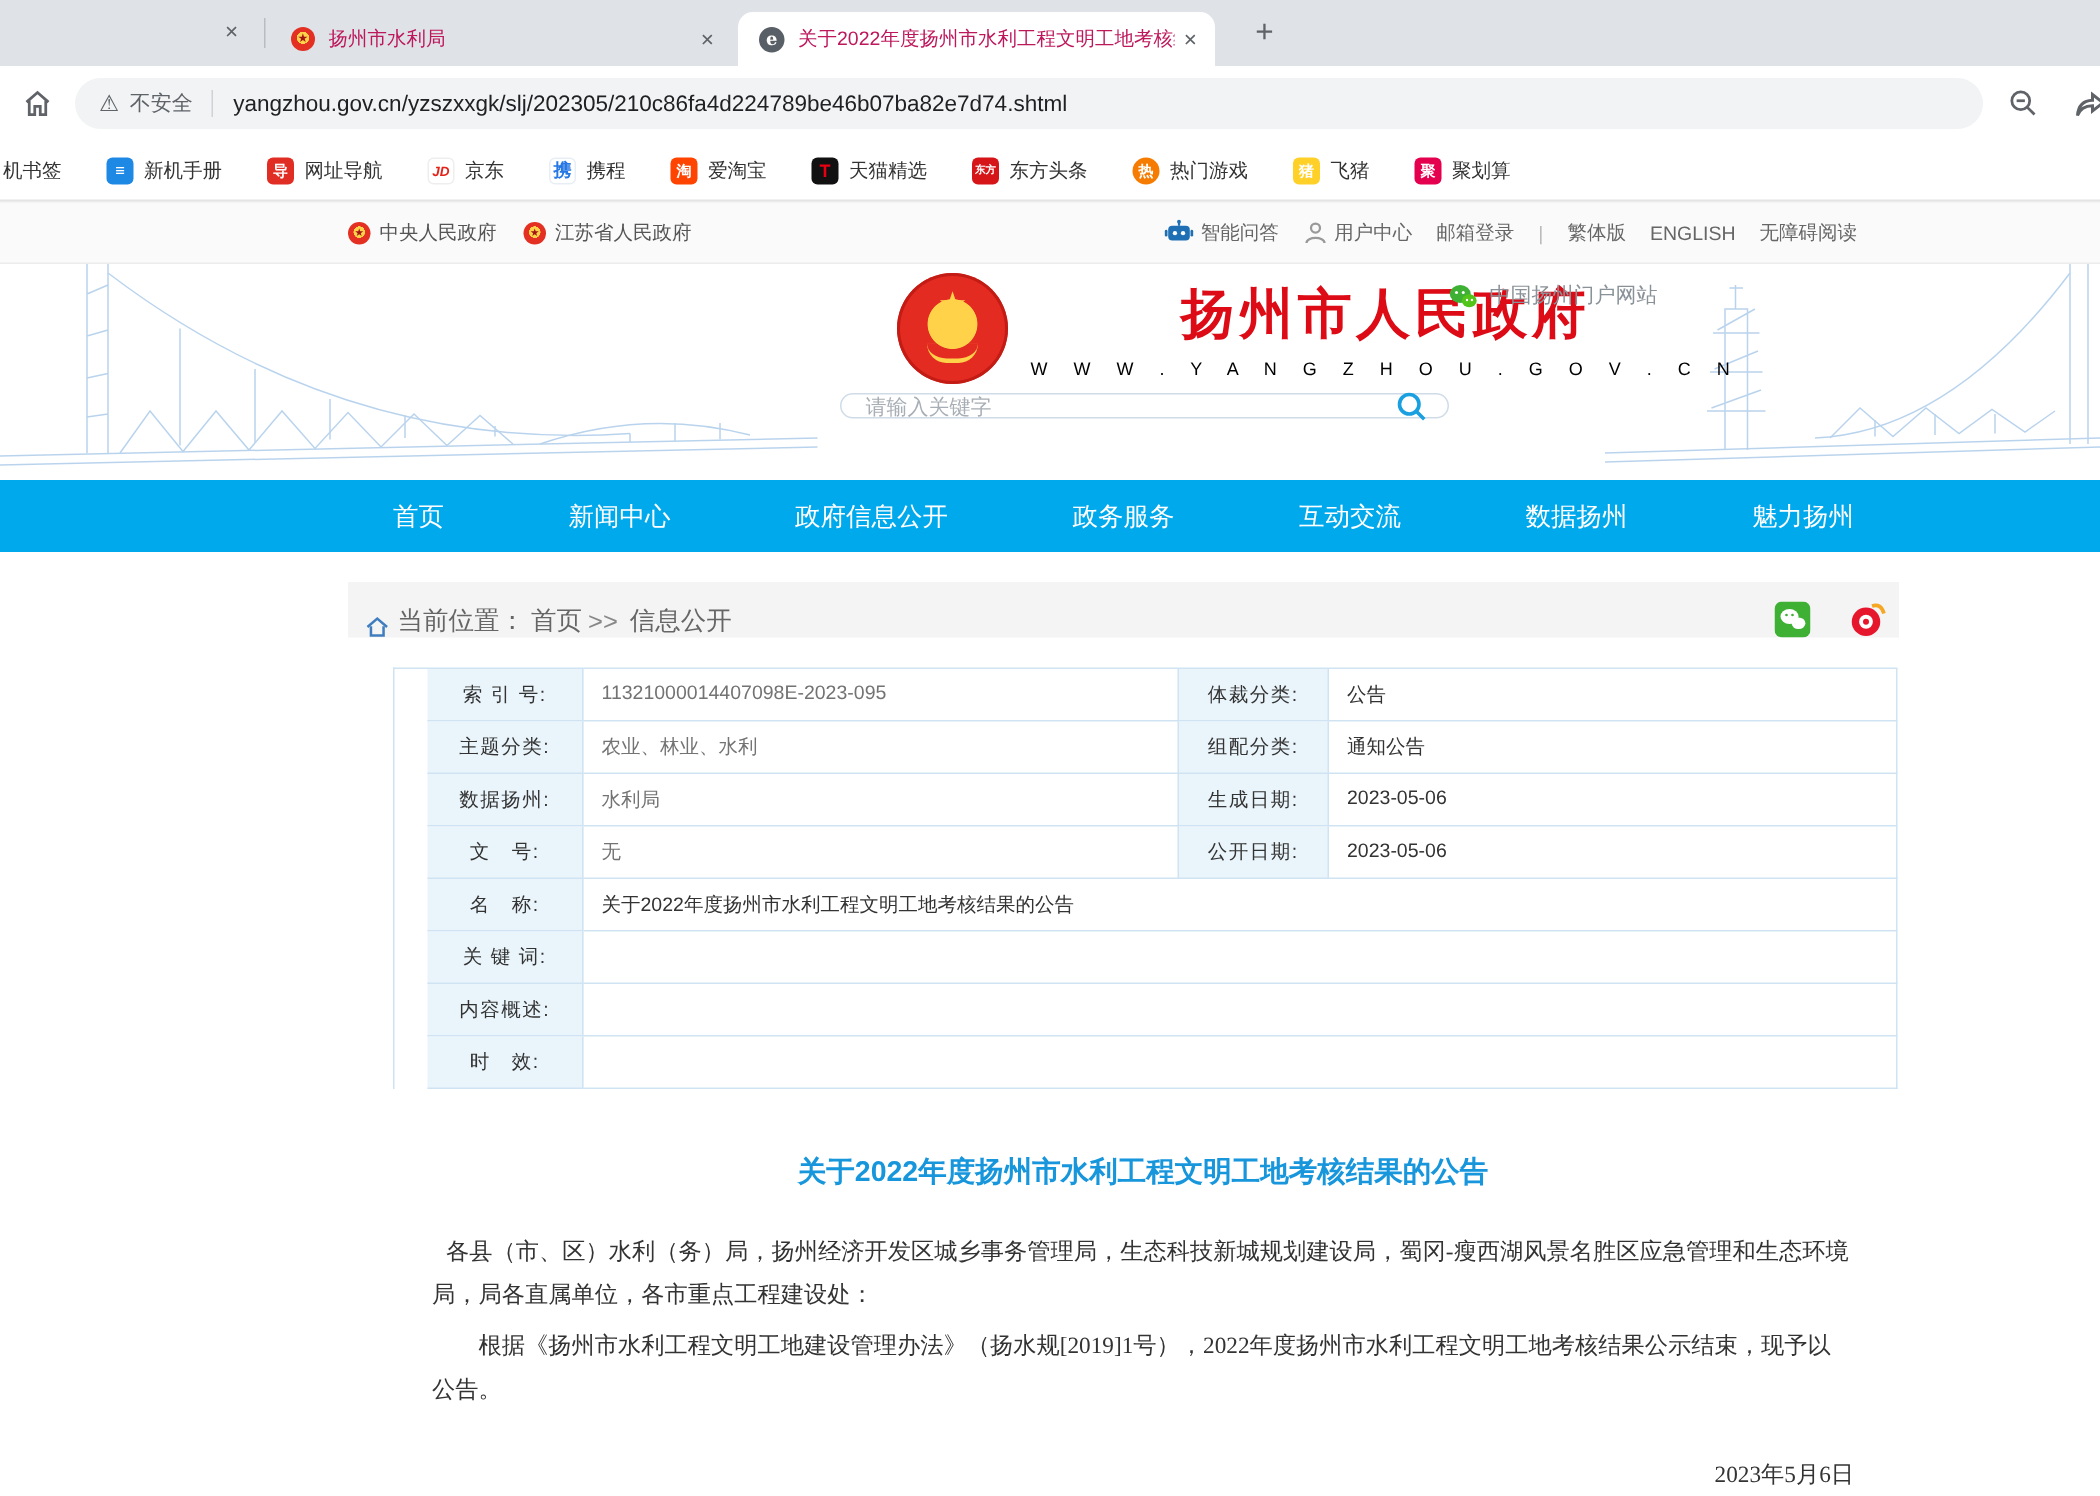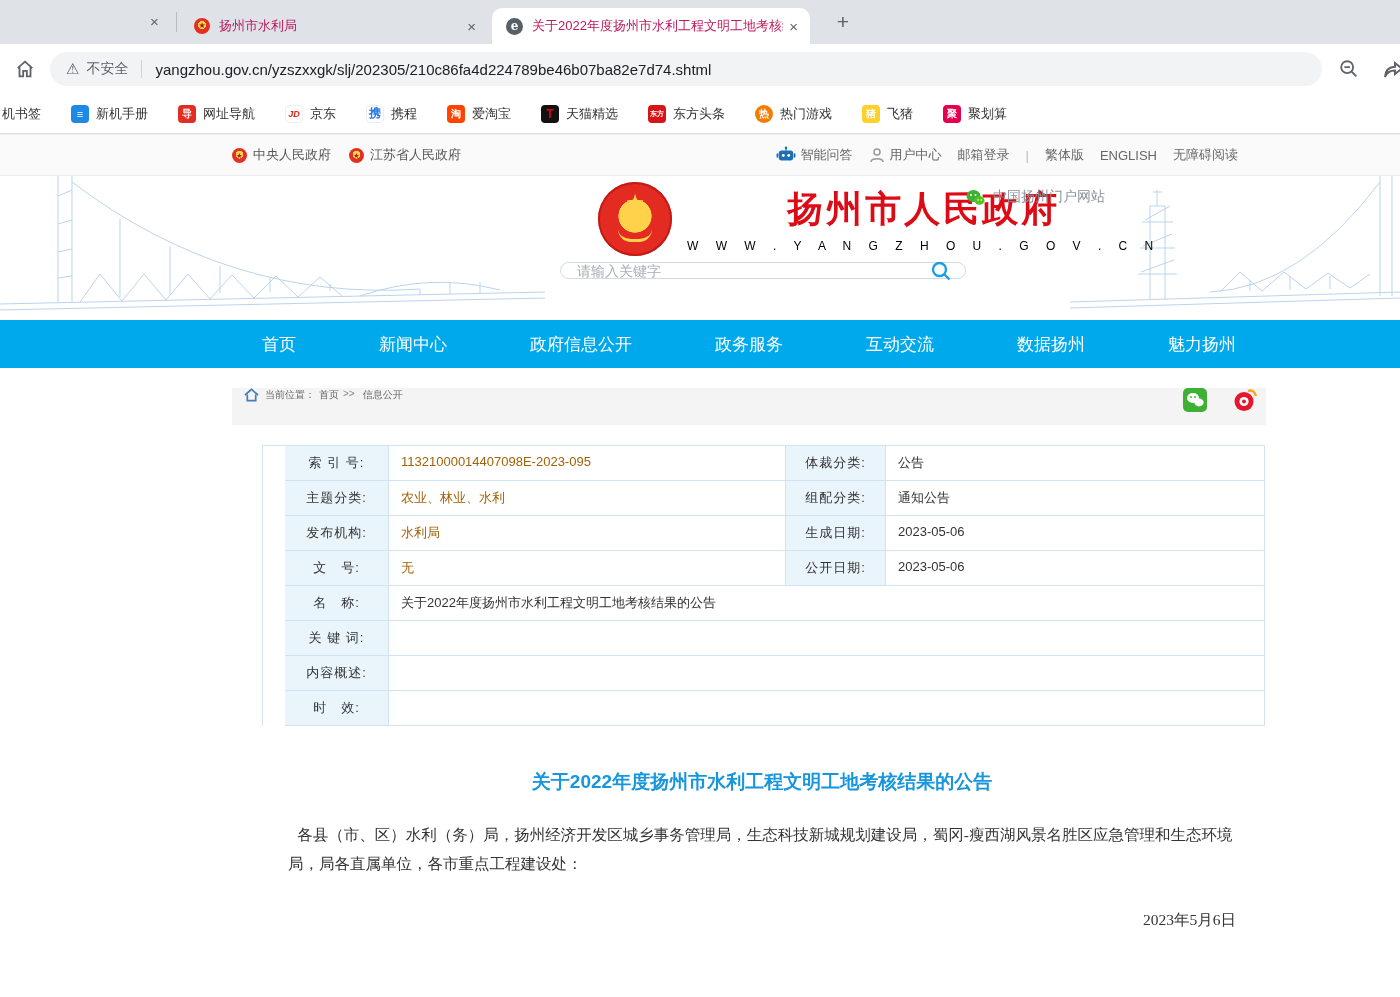--- a/index.html
+++ b/index.html
@@ -92,34 +92,34 @@
   .search-input::placeholder { color:#a8aeb5; }
 
   
   .main-nav { height:48px; background:#00a9ec; }
   .nav-inner { margin-left:232px; width:1034px; height:100%; display:flex; align-items:center;
     justify-content:space-between; padding:0 30px; }
   .nav-item { color:#fff; font-size:17px; cursor:pointer; white-space:nowrap; }
 
   
   .content-wrap { margin:20px 0 0 232px; width:1034px; }
-  .breadcrumb { height:37px; background:#f4f4f5; display:flex; align-items:flex-start;
-    padding:0 6px 0 12px; font-size:10px; color:#666; }
+  .breadcrumb { height:37px; background:#f4f4f5; display:flex; align-items:flex-end;
+    padding:0 6px 0 12px; font-size:17px; color:#666; }
   .crumb-txt { margin-left:6px; }
   .crumb-link { cursor:pointer; margin-left:4px; }
   .crumb-sep { margin:0 4px; color:#888; }
   .share-icons { margin-left:auto; display:flex; align-items:center; gap:26px; margin-right:2px; }
 
   .meta-table { margin:20px 0 0 30px; width:1003px; border-top:1px solid #cfe3f2;
     border-left:1px solid #cfe3f2; font-size:13px;padding-left:22px; }
   .mrow { display:flex; }
   .mcell { border-right:1px solid #cfe3f2; border-bottom:1px solid #cfe3f2; padding:8px 12px; min-height:33px; }
   .mlabel { width:104px; background:#eaf4fb; color:#333; text-align:center; padding:8px 4px; letter-spacing:1px; }
   .ml2 { width:100px; }
-  .mv1 { width:397px; color:#a16207; }
+  .mv1 { width:397px; color:#737373; }
   .mv2 { flex:1; color:#333; }
   .mvspan { flex:1; color:#333; }
 
   .article { padding:38px 30px 0 56px; font-family:"Liberation Serif","DejaVu Serif",serif;
     font-size:15.5px; color:#333; line-height:1.85; }
   .article-title { text-align:center; color:#1796dc; font-size:19px; font-weight:bold;
     font-family:"Liberation Sans","DejaVu Sans",sans-serif; }
   .salutation { margin-top:22px; text-indent:0.6em; }
   .para-1 { margin-top:6px; text-indent:2em; }
   .pub-date { margin-top:28px; text-align:right; }
@@ -372,21 +372,21 @@
       <div class="mcell mlabel ml2">体裁分类:</div>
       <div class="mcell mv2">公告</div>
     </div>
     <div class="mrow">
       <div class="mcell mlabel">主题分类:</div>
       <div class="mcell mv1">农业、林业、水利</div>
       <div class="mcell mlabel ml2">组配分类:</div>
       <div class="mcell mv2">通知公告</div>
     </div>
     <div class="mrow">
-      <div class="mcell mlabel">发布机构:</div>
+      <div class="mcell mlabel">数据扬州:</div>
       <div class="mcell mv1">水利局</div>
       <div class="mcell mlabel ml2">生成日期:</div>
       <div class="mcell mv2">2023-05-06</div>
     </div>
     <div class="mrow">
       <div class="mcell mlabel">文　号:</div>
       <div class="mcell mv1">无</div>
       <div class="mcell mlabel ml2">公开日期:</div>
       <div class="mcell mv2">2023-05-06</div>
     </div>
@@ -404,17 +404,18 @@
     </div>
     <div class="mrow">
       <div class="mcell mlabel">时　效:</div>
       <div class="mcell mvspan"></div>
     </div>
   </div>
 
   <div class="article">
     <div class="article-title">关于2022年度扬州市水利工程文明工地考核结果的公告</div>
     <p class="salutation">各县（市、区）水利（务）局，扬州经济开发区城乡事务管理局，生态科技新城规划建设局，蜀冈-瘦西湖风景名胜区应急管理和生态环境局，局各直属单位，各市重点工程建设处：</p>
+    <p class="para-1">根据《扬州市水利工程文明工地建设管理办法》（扬水规[2019]1号），2022年度扬州市水利工程文明工地考核结果公示结束，现予以公告。</p>
     <p class="pub-date">2023年5月6日</p>
 
   </div>
 
 </div>
 
 </body></html>

